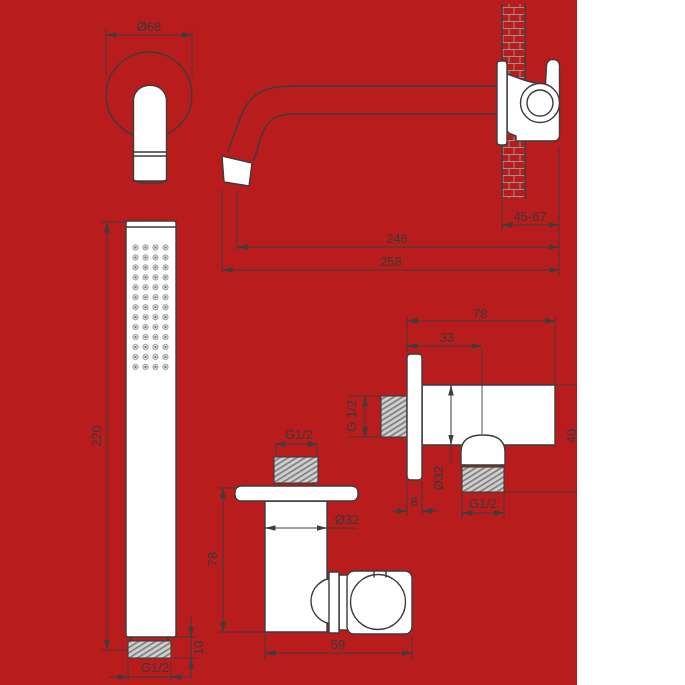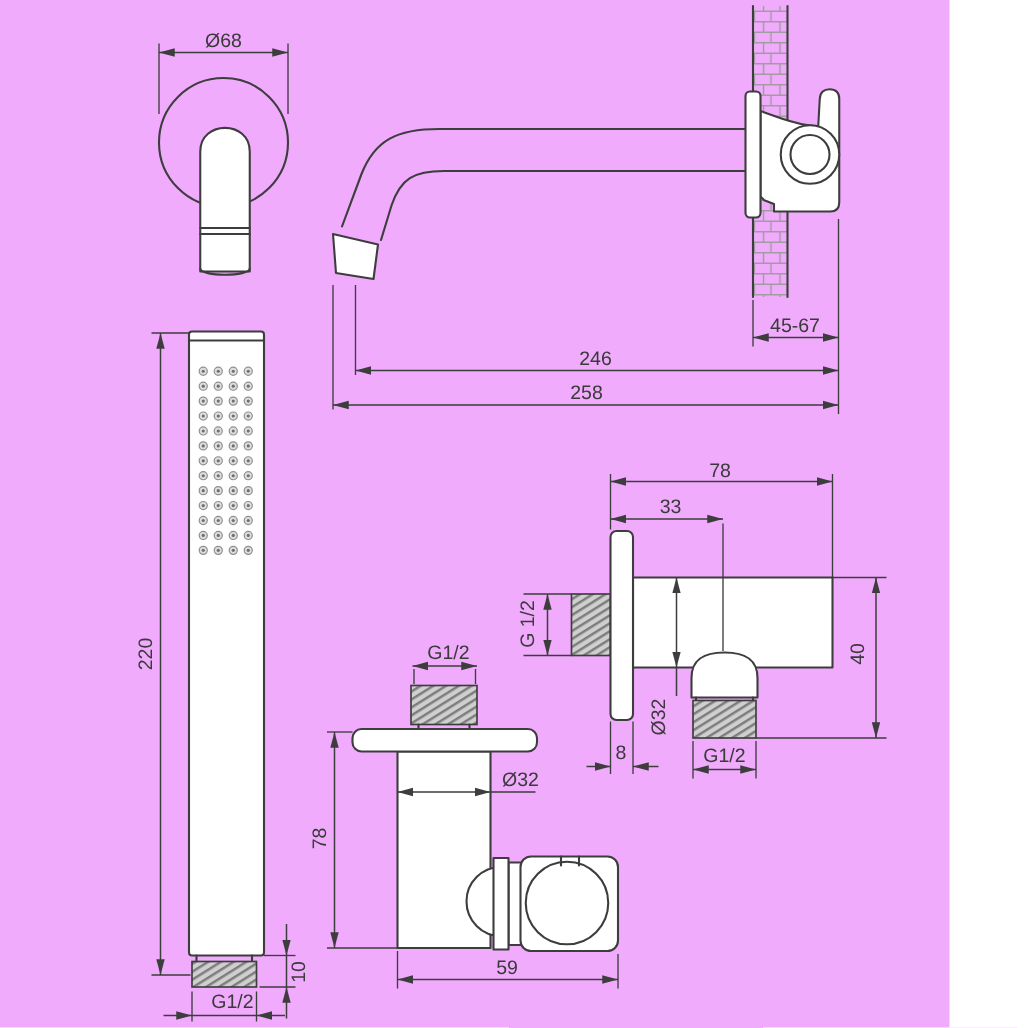--- a/index.html
+++ b/index.html
@@ -1,16 +1,16 @@
 <!DOCTYPE html>
 <html><head>
 <meta charset="utf-8">
 <style>
   html,body{margin:0;padding:0;background:#ffffff;}
-  .stage{position:relative;width:633px;height:685px;background:#f0abfc;overflow:hidden;}
+  .stage{position:relative;width:577px;height:685px;background:#b91c1c;overflow:hidden;}
   svg{display:block;}
   .ln{stroke:#3d3d3d;stroke-width:1.4;fill:none;stroke-linecap:round;stroke-linejoin:round;}
   .lnf{stroke:#3d3d3d;stroke-width:1.4;fill:#ffffff;stroke-linejoin:round;}
   .thr{stroke:#3d3d3d;stroke-width:1.1;}
   .dim{stroke:#3d3d3d;stroke-width:1;fill:none;}
   .ext{stroke:#3d3d3d;stroke-width:0.9;fill:none;}
   .cl{stroke:#3d3d3d;stroke-width:0.9;fill:none;}
   text{font-family:"Liberation Sans","DejaVu Sans",sans-serif;font-size:13px;fill:#3a3a3a;}
   .tm{text-anchor:middle;}
 </style>

